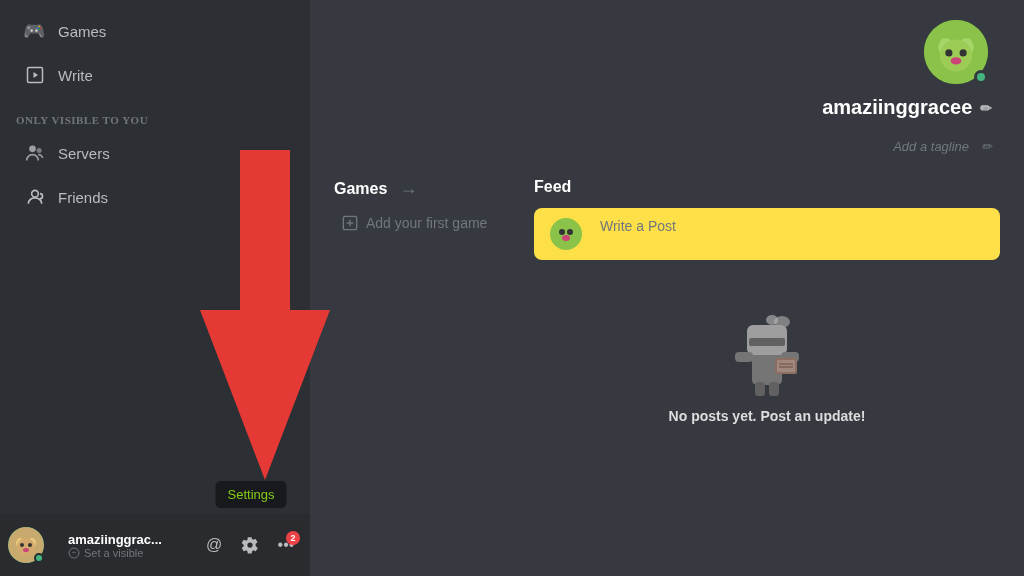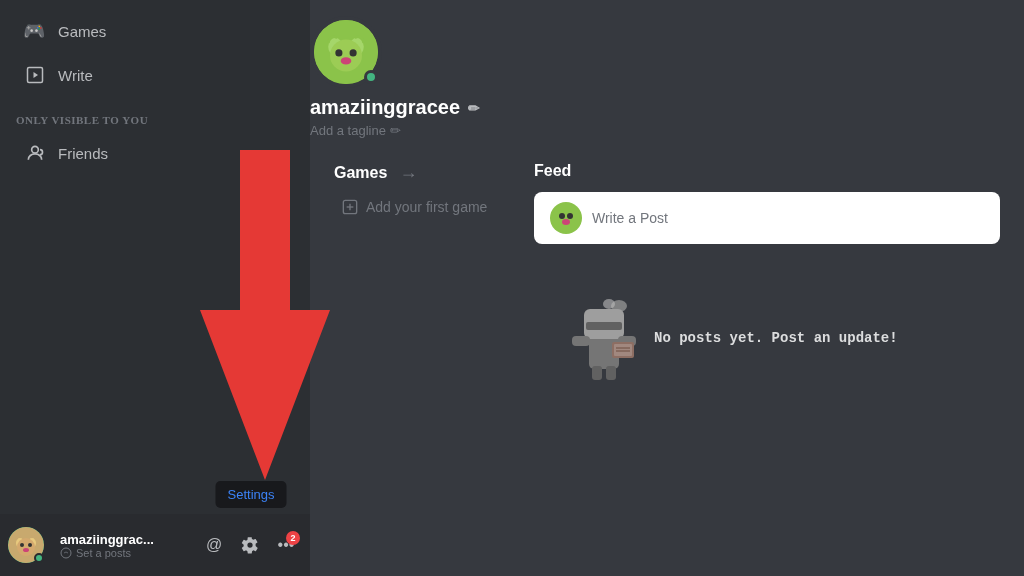--- a/index.html
+++ b/index.html
@@ -69,21 +69,21 @@
       justify-content: center;
       font-size: 18px;
     }
 
     
     .user-bar {
       background: #292b2f;
       padding: 8px 8px;
       display: flex;
       align-items: center;
-      gap: 16px;
+      gap: 24px;
       height: 62px;
       position: relative;
     }
 
     .user-avatar-wrap {
       position: relative;
       width: 36px;
       height: 36px;
       flex-shrink: 0;
     }
@@ -170,21 +170,21 @@
       font-weight: 700;
     }
 
     
     .settings-tooltip {
       position: absolute;
       bottom: 68px;
       left: 50%;
       transform: translateX(-50%);
       background: #18191c;
-      color: #3b82f6;
+      color: #84cc16;
       font-size: 13px;
       padding: 6px 12px;
       border-radius: 5px;
       white-space: nowrap;
       pointer-events: none;
       z-index: 100;
       left: 251px;
     }
 
     
@@ -202,20 +202,21 @@
       background: #36393f;
       display: flex;
       flex-direction: column;
       overflow: hidden;
     }
 
     
     .profile-section {
       display: flex;
       flex-direction: column;
+      align-items: flex-end;
       padding: 16px 32px 8px 0;
     }
 
     .profile-avatar-wrap {
       position: relative;
       width: 72px;
       height: 72px;
       margin-bottom: 8px;
     }
 
@@ -256,22 +257,23 @@
       color: #b9bbbe;
       font-size: 14px;
       cursor: pointer;
     }
 
     .profile-tagline {
       color: #72767d;
       font-size: 13px;
       display: flex;
       align-items: center;
-      gap: 4px;
-      margin-top: 4px;
+      gap: 12px;
+      margin-top: 20px;
+      font-style: italic;
     }
 
     
     .content-columns {
       display: flex;
       flex: 1;
       gap: 0;
       padding: 16px 24px;
       overflow: hidden;
     }
@@ -305,26 +307,26 @@
       align-items: center;
       gap: 8px;
       color: #72767d;
       font-size: 14px;
       cursor: pointer;
       padding: 4px 8px;
     }
 
     
     .feed-write {
-      background: #ffffff;
+      background: #fde047;
       border-radius: 8px;
       padding: 10px 16px;
       display: flex;
-      align-items: center;
-      gap: 10px;
+      align-items: flex-start;
+      gap: 18px;
       margin-bottom: 20px;
     }
 
     .feed-avatar {
       width: 32px;
       height: 32px;
       border-radius: 50%;
       background: #8bc34a;
       display: flex;
       align-items: center;
@@ -333,24 +335,23 @@
       flex-shrink: 0;
     }
 
     .feed-placeholder {
       color: #72767d;
       font-size: 14px;
     }
 
     .no-posts-section {
       display: flex;
-      flex-direction: row;
+      flex-direction: column;
       align-items: center;
       padding: 20px;
-      font-family: Liberation Mono, monospace;
     }
 
     .no-posts-text {
       color: #dcddde;
       font-size: 14px;
       font-weight: 600;
     }
 
     
     .knight-svg {
@@ -377,20 +378,31 @@
           <svg width="18" height="18" viewBox="0 0 24 24" fill="currentColor">
               <rect x="2" y="2" width="20" height="20" rx="2" fill="none" stroke="currentColor" stroke-width="2"></rect>
               <polygon points="10,8 16,12 10,16" fill="currentColor"></polygon>
             </svg>
         </span>
         <span>Write</span>
       </div>
 
       <div class="nav-section-label">Only visible to you</div>
 
+      <div class="nav-item">
+        <span class="nav-icon">
+          <svg width="20" height="20" viewBox="0 0 24 24" fill="currentColor" opacity="0.8">
+              <circle cx="9" cy="7" r="4" fill="currentColor"></circle>
+              <circle cx="17" cy="9" r="3" fill="currentColor" opacity="0.7"></circle>
+              <path d="M2 21c0-4 3.1-7 7-7s7 3 7 7" fill="none" stroke="currentColor" stroke-width="2"></path>
+              <path d="M16 14c2.5 0 5 1.5 5 4" fill="none" stroke="currentColor" stroke-width="2"></path>
+            </svg>
+        </span>
+        <span>Servers</span>
+      </div>
 
       <div class="nav-item">
         <span class="nav-icon">
           <svg width="20" height="20" viewBox="0 0 24 24" fill="none" stroke="currentColor" stroke-width="2">
               <circle cx="12" cy="8" r="4"></circle>
               <path d="M4 20c0-4 3.6-7 8-7s8 3 8 7"></path>
               <path d="M18 8c1.7 0 3 1.3 3 3s-1.3 3-3 3"></path>
             </svg>
         </span>
         <span>Friends</span>
@@ -426,21 +438,21 @@
         <div class="status-dot"></div>
       </div>
 
       <div class="user-info">
         <div class="user-name">amaziinggrac...</div>
         <div class="user-status">
           <svg width="12" height="12" viewBox="0 0 24 24" fill="#72767d">
               <circle cx="12" cy="12" r="10" fill="none" stroke="#72767d" stroke-width="2"></circle>
               <path d="M8 12 Q12 8 16 12" stroke="#72767d" fill="none" stroke-width="1.5"></path>
             </svg>
-          <span>Set a posts</span>
+          <span>Set a visible</span>
         </div>
       </div>
 
       <div class="user-actions">
         <button class="user-action-btn">
           <span>@</span>
         </button>
         <button class="user-action-btn">
           <svg width="18" height="18" viewBox="0 0 24 24" fill="currentColor">
               <path d="M12 15.5A3.5 3.5 0 018.5 12 3.5 3.5 0 0112 8.5a3.5 3.5 0 013.5 3.5 3.5 3.5 0 01-3.5 3.5m7.43-2.92c.04-.36.07-.71.07-1.08 0-.37-.03-.73-.07-1.08l2.3-1.8c.21-.16.27-.44.13-.66l-2.18-3.78c-.14-.22-.42-.3-.65-.22l-2.7 1.09c-.57-.44-1.17-.81-1.84-1.08L14.34 2.1c-.04-.24-.25-.42-.5-.42h-4.36c-.25 0-.46.18-.5.42L8.54 5.17c-.67.27-1.28.65-1.84 1.08L4 5.16a.52.52 0 00-.65.22L1.17 9.16a.51.51 0 00.13.66l2.3 1.8c-.04.35-.07.71-.07 1.08 0 .37.03.73.07 1.08l-2.3 1.8a.51.51 0 00-.13.66l2.18 3.78c.14.22.42.3.65.22l2.7-1.09c.57.44 1.17.81 1.84 1.08l.44 2.84c.04.24.25.42.5.42h4.36c.25 0 .46-.18.5-.42l.44-2.84c.67-.27 1.28-.65 1.84-1.08l2.7 1.09c.23.08.51 0 .65-.22l2.18-3.78a.51.51 0 00-.13-.66l-2.3-1.8z"></path>

